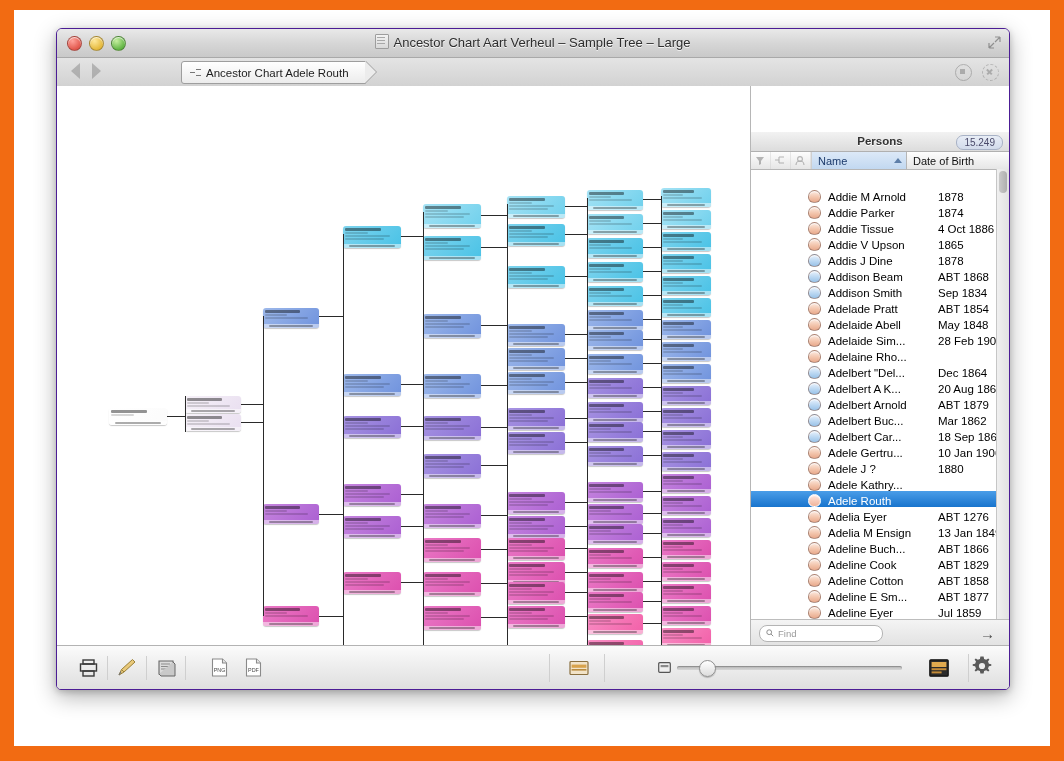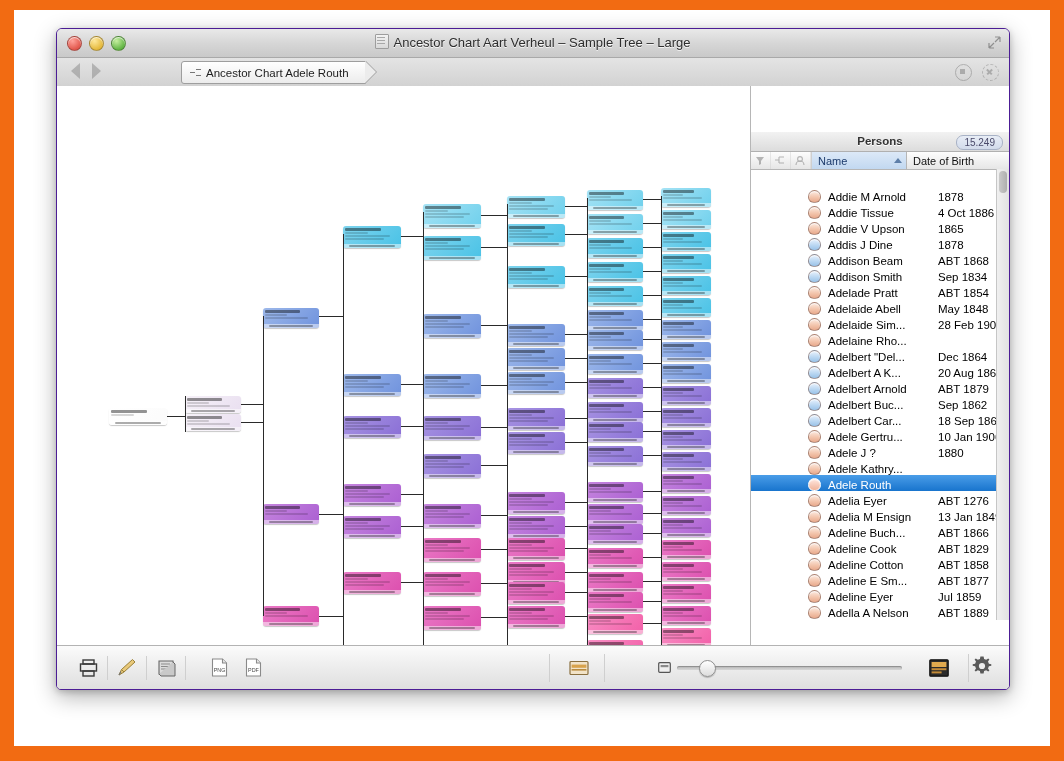--- a/index.html
+++ b/index.html
@@ -994,20 +994,25 @@
         </div>
       </div>
       <div class="rows" id="person-rows">
           <div class="prow">
             <div class="pav f"></div>
             <div class="pname">Addie M Arnold</div>
             <div class="pdob">1878</div>
           </div>
           <div class="prow">
             <div class="pav f"></div>
+            <div class="pname">Addie Parker</div>
+            <div class="pdob">1874</div>
+          </div>
+          <div class="prow">
+            <div class="pav f"></div>
             <div class="pname">Addie Tissue</div>
             <div class="pdob">4 Oct 1886</div>
           </div>
           <div class="prow">
             <div class="pav f"></div>
             <div class="pname">Addie V Upson</div>
             <div class="pdob">1865</div>
           </div>
           <div class="prow">
             <div class="pav m"></div>
@@ -1055,21 +1060,21 @@
             <div class="pdob">20 Aug 1860</div>
           </div>
           <div class="prow">
             <div class="pav m"></div>
             <div class="pname">Adelbert Arnold</div>
             <div class="pdob">ABT 1879</div>
           </div>
           <div class="prow">
             <div class="pav m"></div>
             <div class="pname">Adelbert Buc...</div>
-            <div class="pdob">Sep 1862</div>
+            <div class="pdob">Mar 1862</div>
           </div>
           <div class="prow">
             <div class="pav m"></div>
             <div class="pname">Adelbert Car...</div>
             <div class="pdob">18 Sep 1861</div>
           </div>
           <div class="prow">
             <div class="pav f"></div>
             <div class="pname">Adele Gertru...</div>
             <div class="pdob">10 Jan 1906</div>
@@ -1125,20 +1130,30 @@
             <div class="pdob">Jul 1859</div>
           </div>
           <div class="prow">
             <div class="pav f"></div>
             <div class="pname">Adella A Nelson</div>
             <div class="pdob">ABT 1889</div>
           </div>
         </div>
       <div class="list-scroll">
         <div class="thumb"></div>
+      </div>
+      <div class="findbar">
+        <div class="findfield">
+          <svg width="8" height="8" viewBox="0 0 10 10">
+              <circle cx="4" cy="4" r="3" fill="none" stroke="#8a8a8a" stroke-width="1.2"></circle>
+              <path d="M6.3 6.3 L9 9" stroke="#8a8a8a" stroke-width="1.2"></path>
+            </svg>
+          <span>Find</span>
+        </div>
+        <div class="goarrow">→</div>
       </div>
     </div>
   </div>
 
   <div class="toolbar">
     <div class="tgroup" style="margin-left:14px;">
       <div class="tbtn">
         <svg width="19" height="18" viewBox="0 0 19 18">
             <rect x="4" y="1" width="11" height="4" fill="none" stroke="#3a3a3a" stroke-width="1.4"></rect>
             <rect x="1.5" y="5" width="16" height="7" fill="none" stroke="#3a3a3a" stroke-width="1.4"></rect>

